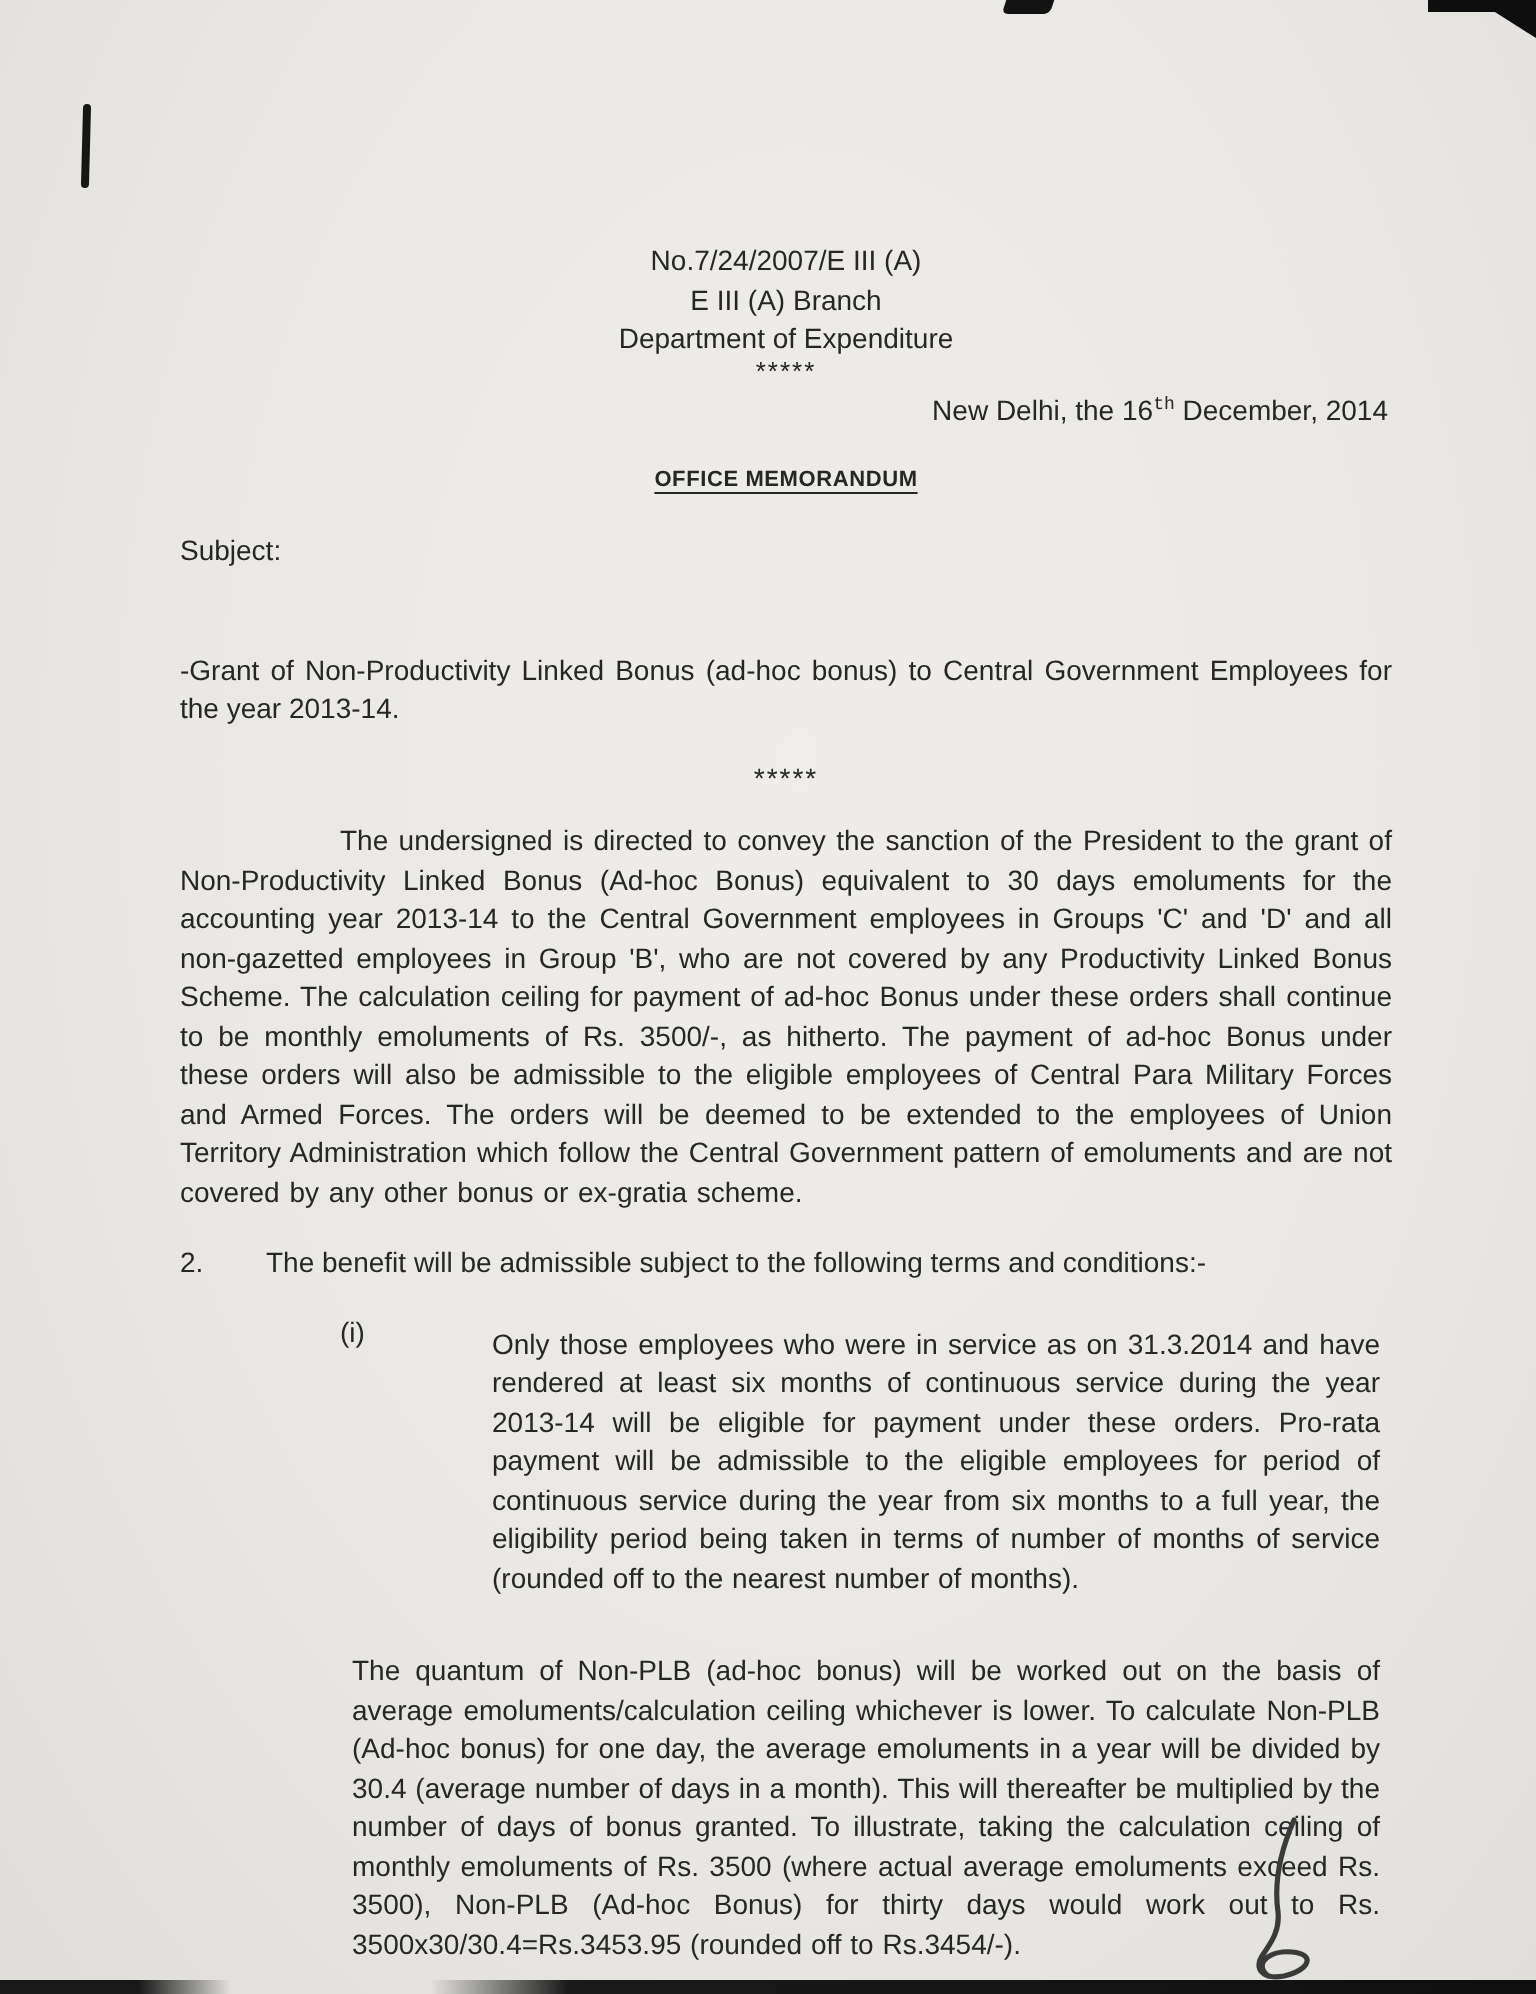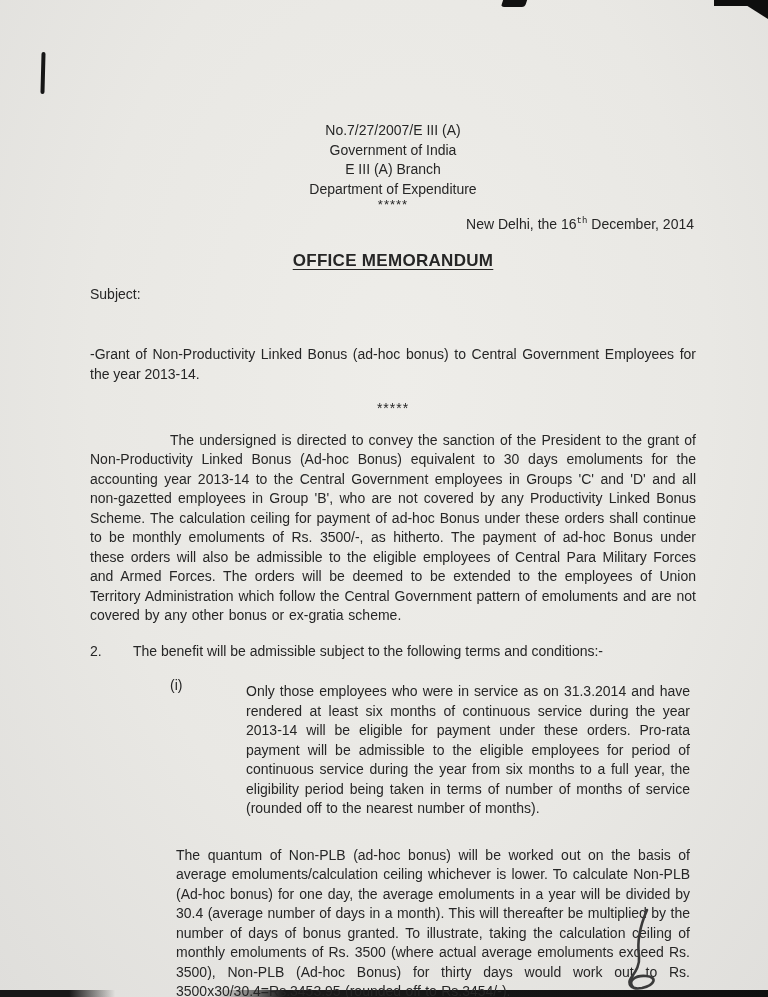--- a/index.html
+++ b/index.html
@@ -23,21 +23,21 @@
     line-height: 19.5px;
     color: #262626;
   }
   .letter-head { text-align: center; }
   .stars-head { text-align: center; line-height: 12px; font-size: 13px; letter-spacing: 1px; }
   .dateline { text-align: right; margin-top: 4px; padding-right: 2px; }
   sup { font-size: 9px; line-height: 0; vertical-align: super; font-family: Liberation Mono, monospace; }
   .title {
     text-align: center;
     font-weight: bold;
-    font-size: 17px;
+    font-size: 11px;
     letter-spacing: 0.3px;
     text-decoration: underline;
     text-underline-offset: 3px;
     margin-top: 16px;
   }
   .subject { display: flex; margin-top: 15px; flex-direction: column; }
   .subject-label { flex: 0 0 60px; }
   .subject-text { flex: 1; text-align: justify; }
   .stars-center { text-align: center; margin-top: 15px; letter-spacing: 1px; }
   .para {
@@ -91,22 +91,21 @@
 
   <div class="artifact ink-mark-left"></div>
   <div class="artifact corner-top-right"></div>
   <div class="artifact top-edge-right"></div>
   <div class="artifact top-mark"></div>
   <div class="artifact bottom-band"></div>
 
   <div class="content">
 
     <div class="letter-head">
-      <div>No.7/27/2007/E III (A)</div>
-      <div>Government of India</div>
+      <div>No.7/24/2007/E III (A)</div>
       <div>E III (A) Branch</div>
       <div>Department of Expenditure</div>
       <div class="stars-head">*****</div>
     </div>
 
     <div class="dateline">
       <span>New Delhi, the 16</span><sup>th</sup><span> December, 2014</span>
     </div>
 
     <div class="title">OFFICE MEMORANDUM</div>

